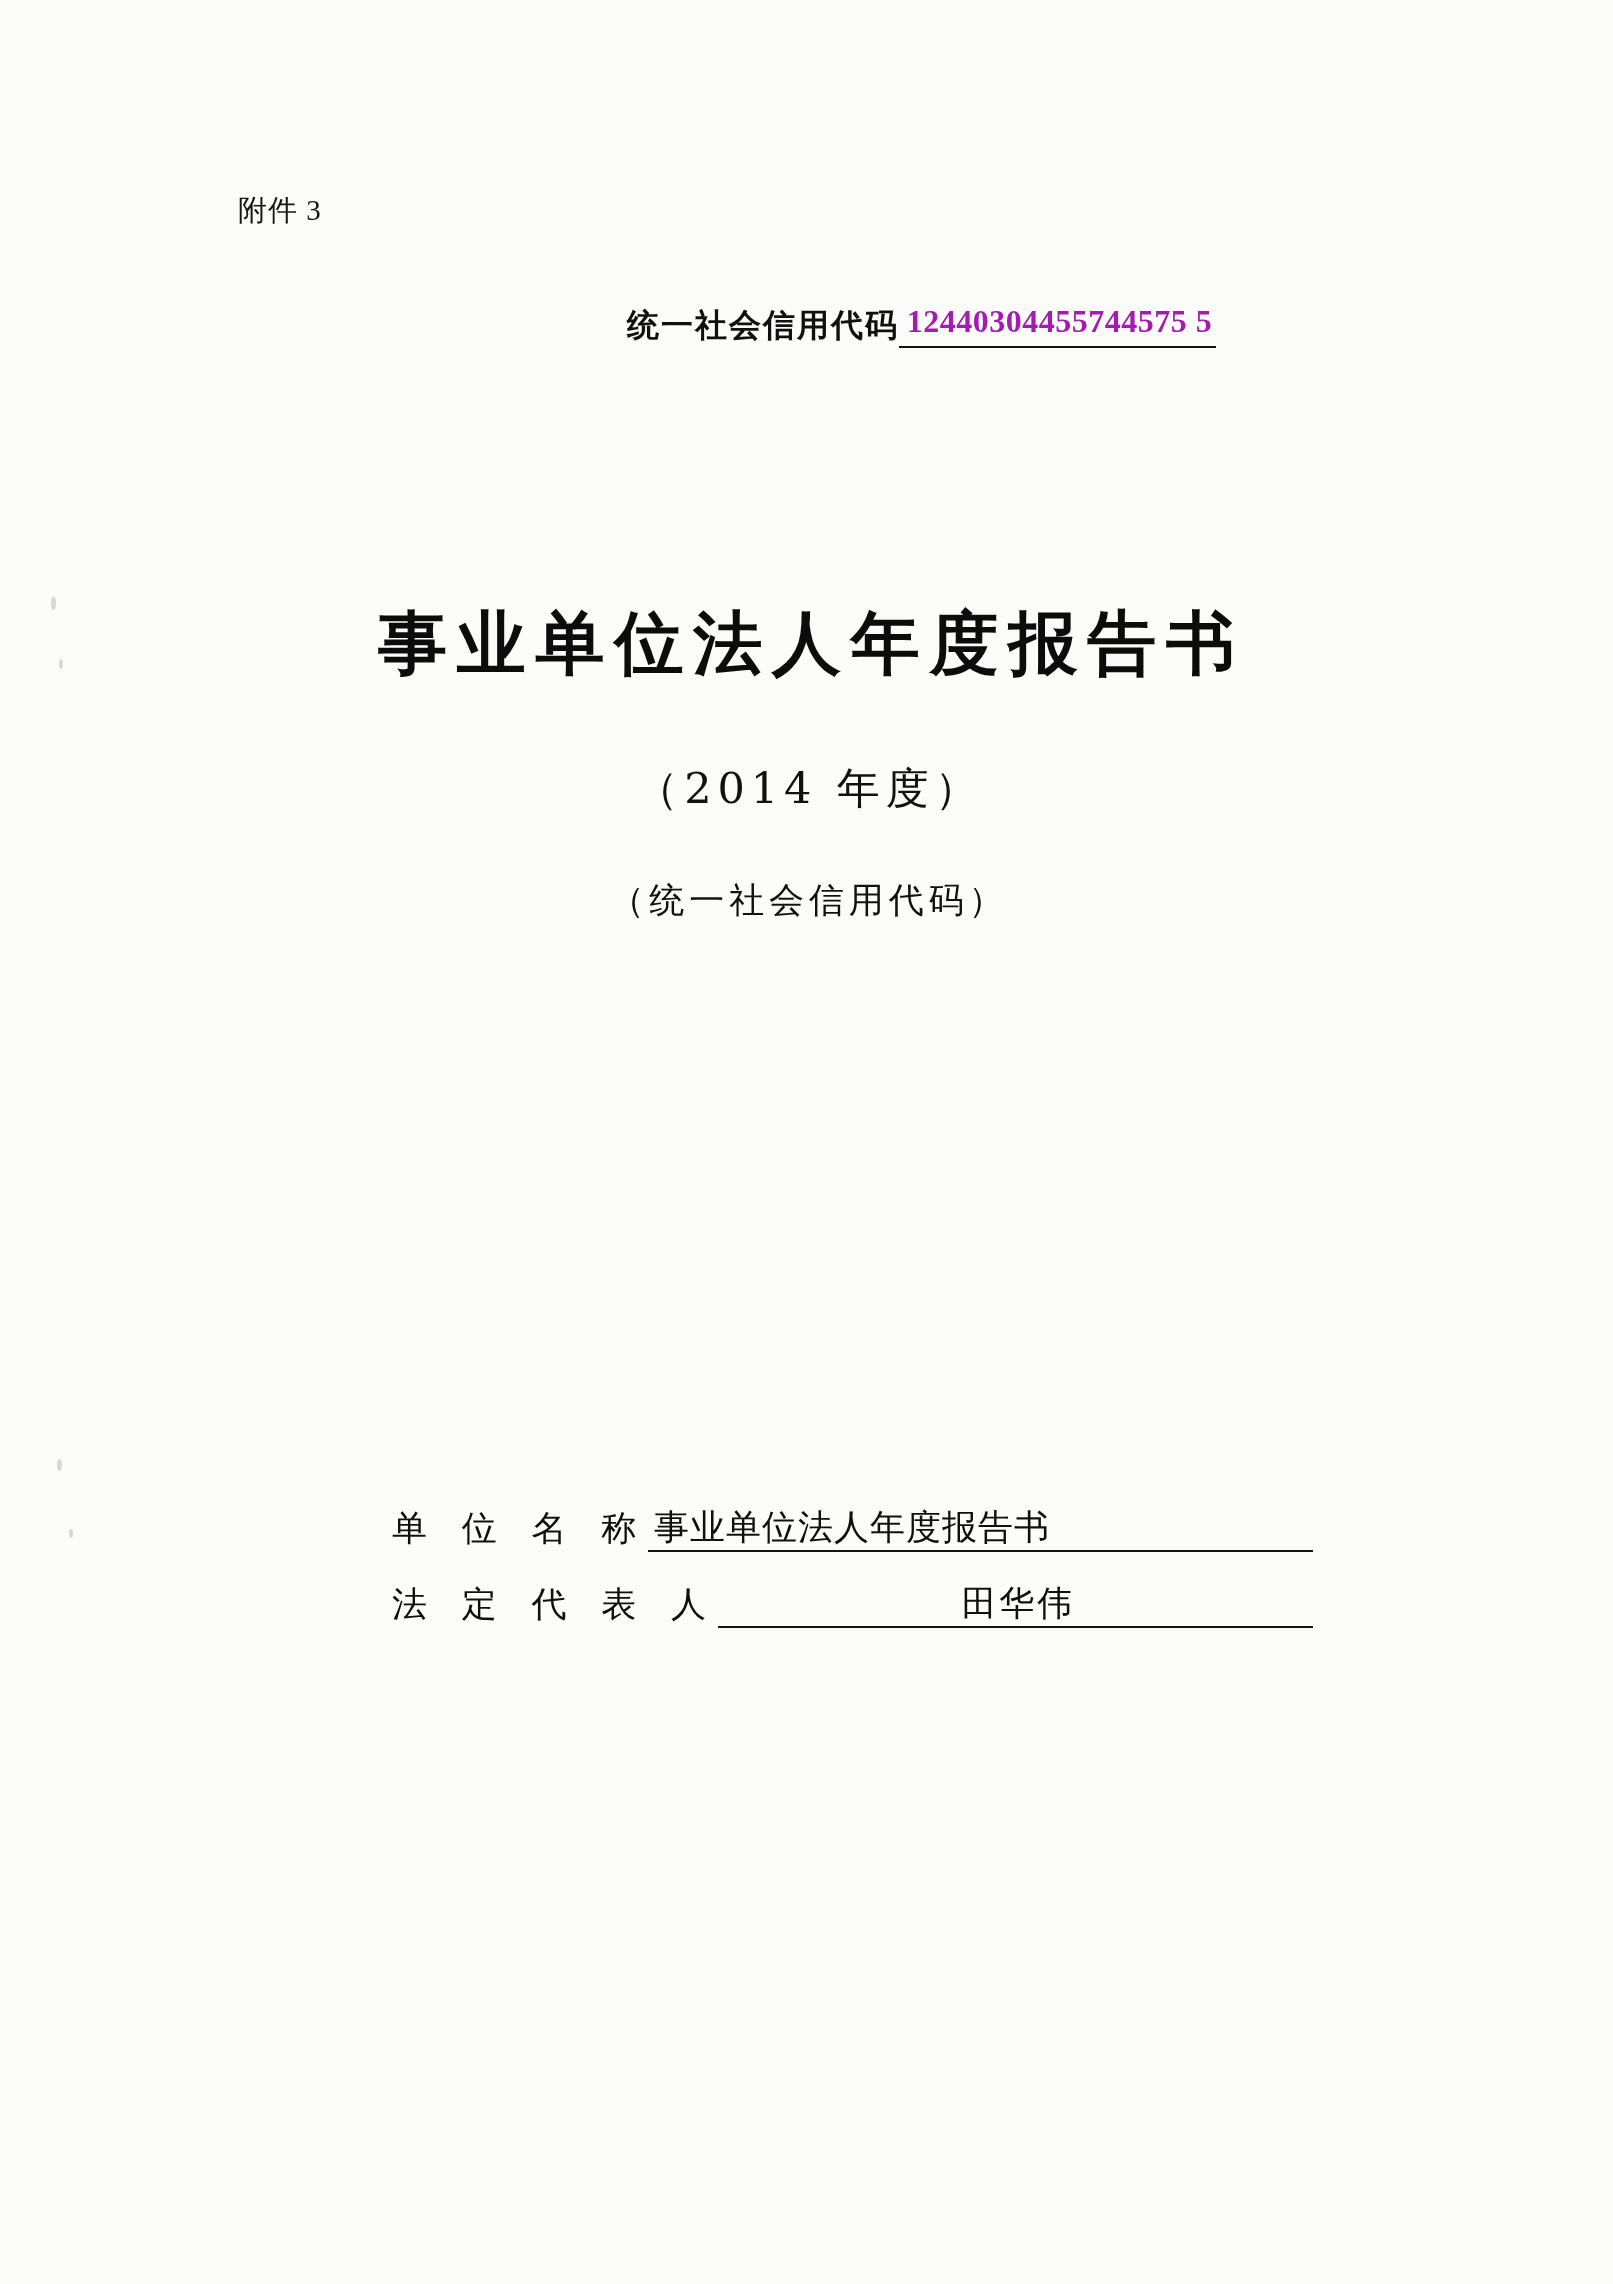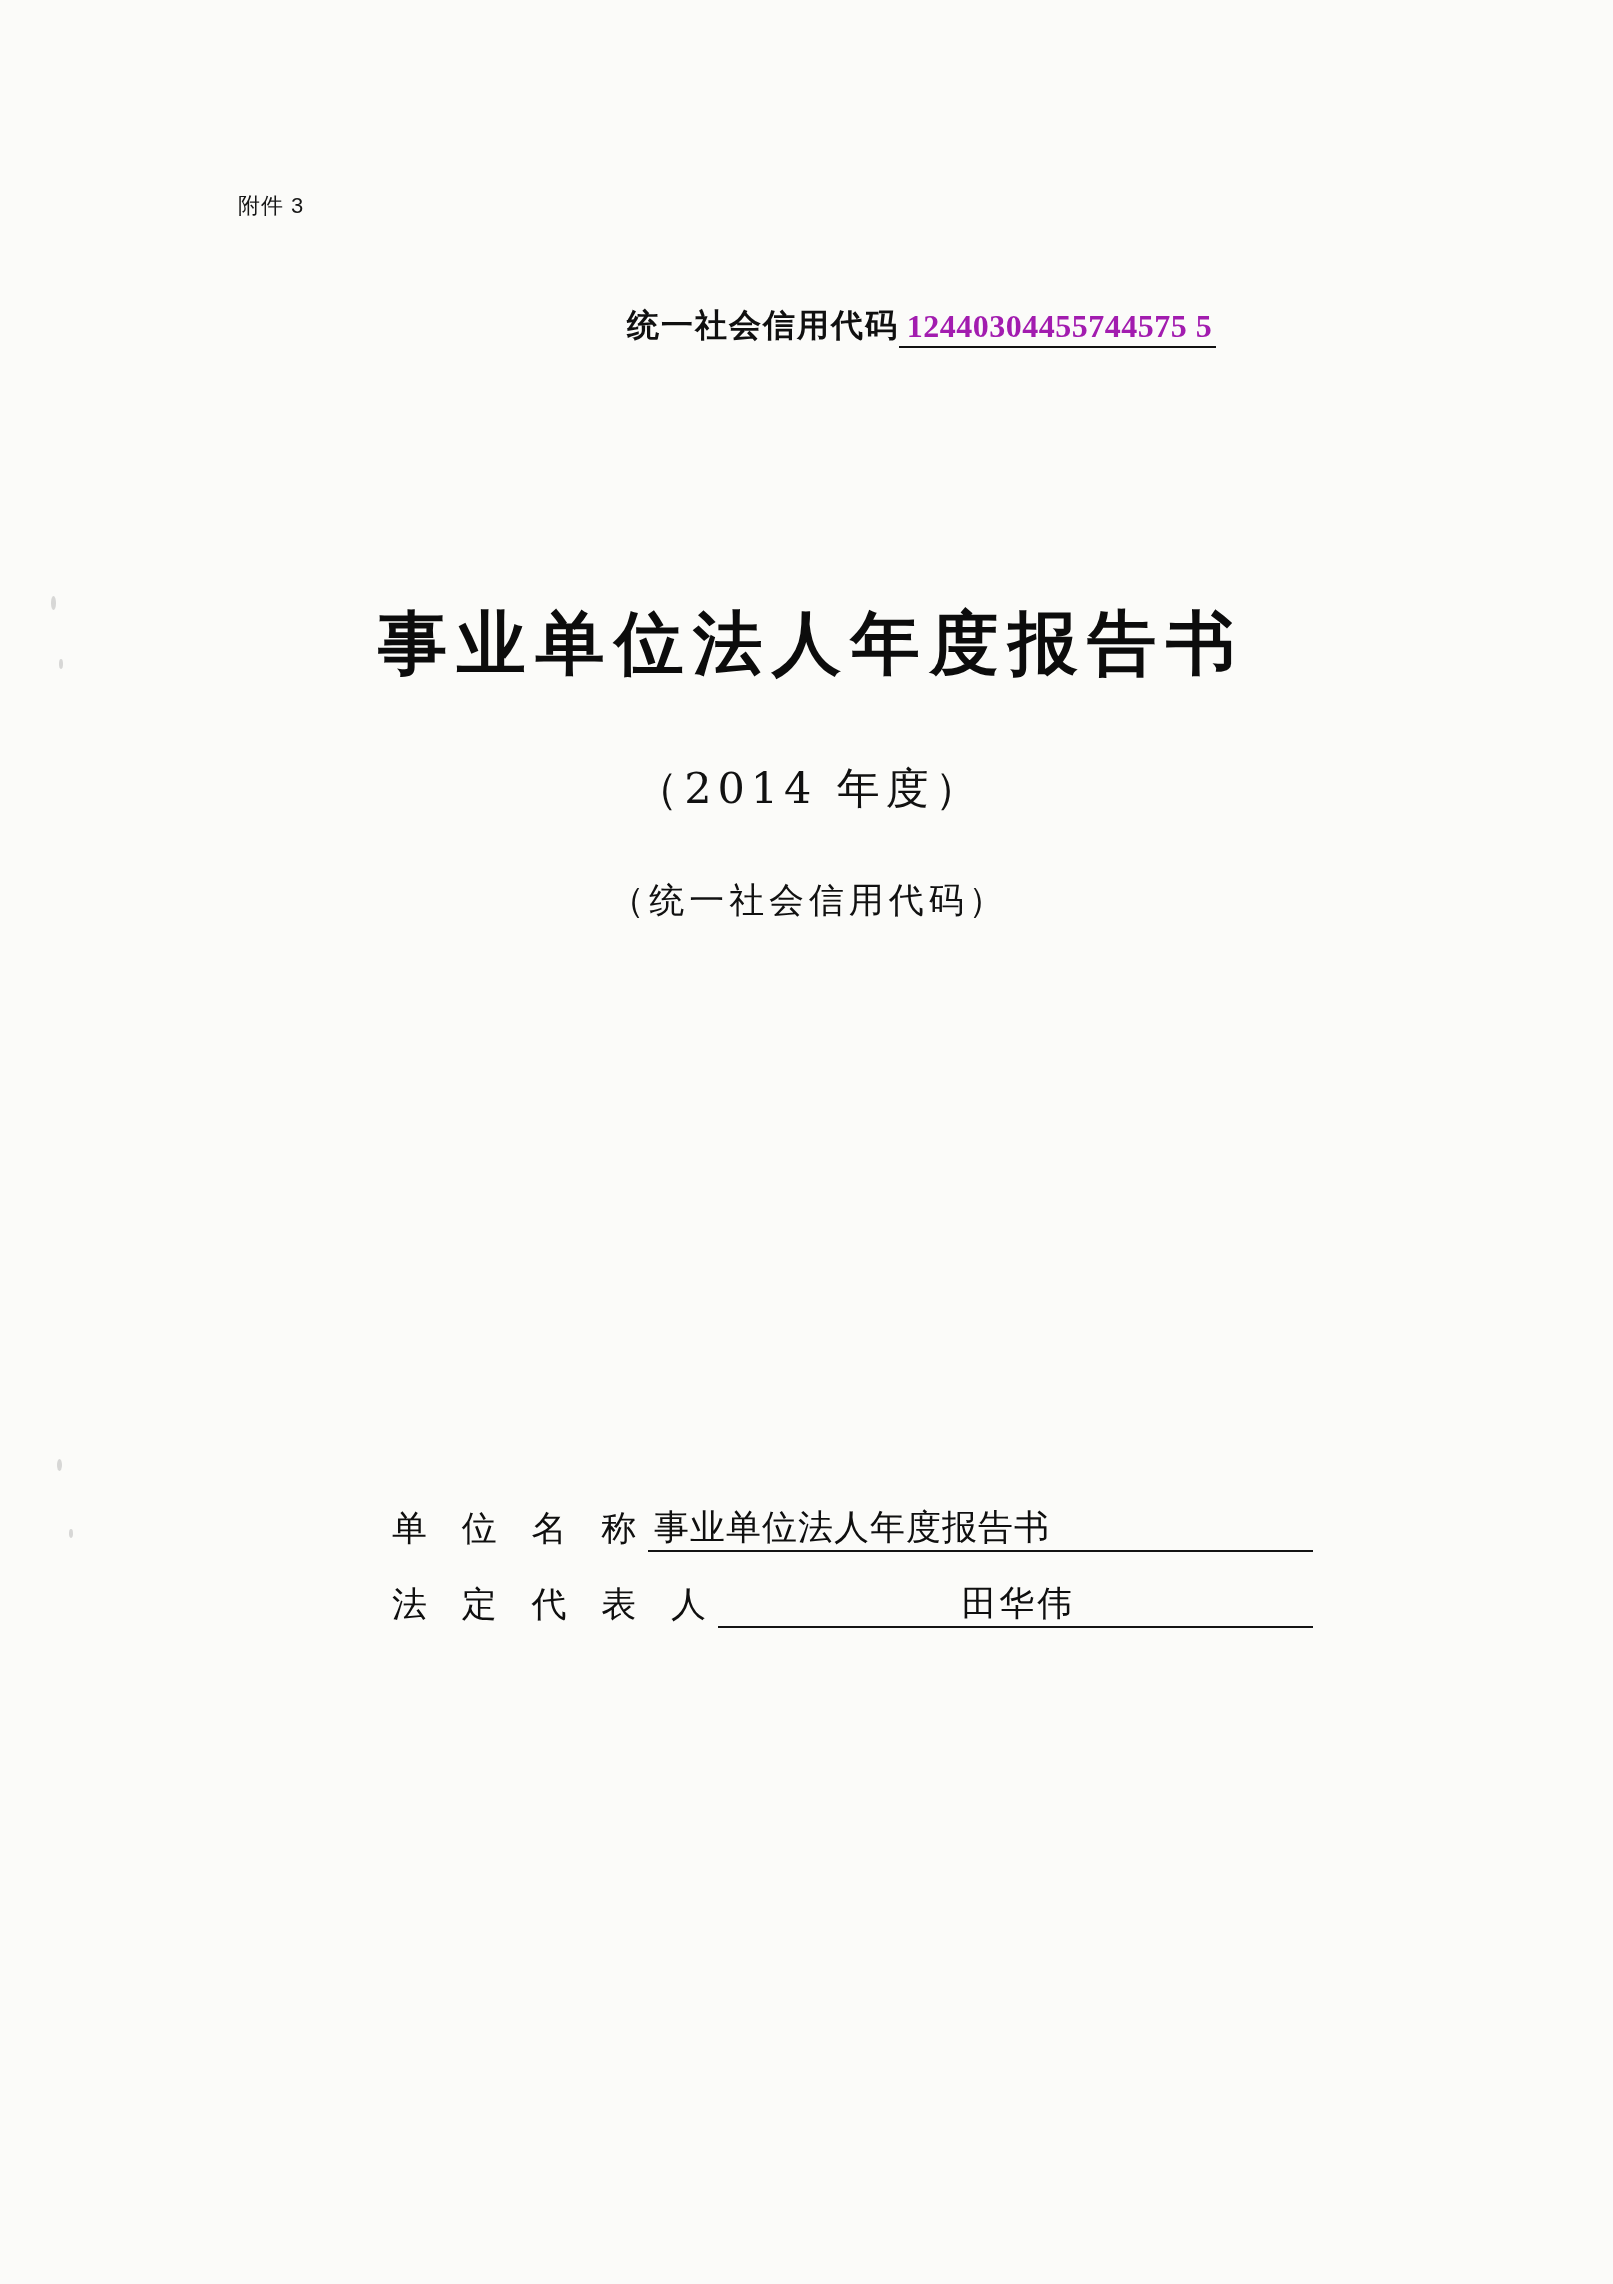--- a/index.html
+++ b/index.html
@@ -24,31 +24,30 @@
   .speck {
     position: absolute;
     background: #b9b9b9;
     border-radius: 50%;
     opacity: .55;
   }
   .attach-label {
     position: absolute;
     left: 238px;
     top: 191px;
-    font-family: Liberation Sans, sans-serif;
-    font-size: 22px;
+    font-family: Liberation Serif, serif;
+    font-size: 29px;
     letter-spacing: 1px;
     color: #161616;
   }
   .credit-row {
     position: absolute;
     left: 627px;
     top: 304px;
     display: flex;
-    align-items: flex-end;
     font-weight: bold;
   }
   .credit-label {
     font-family: "DejaVu Serif", serif;
     font-size: 32px;
     letter-spacing: 2px;
     color: #101010;
     font-weight: bold;
   }
   .credit-value {

